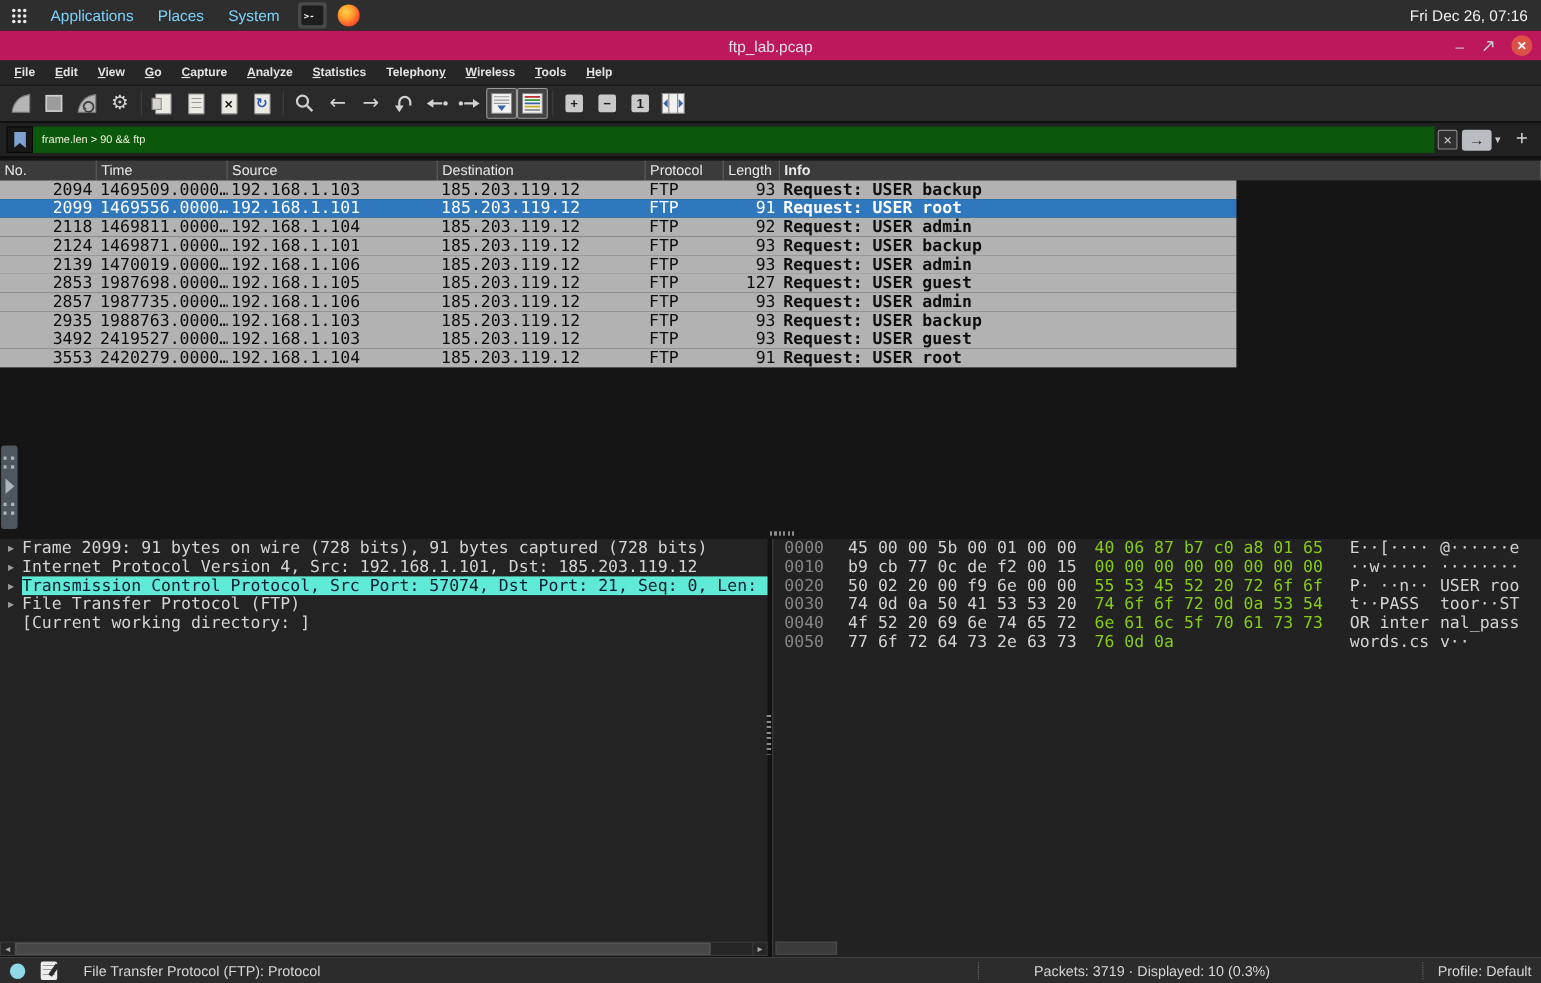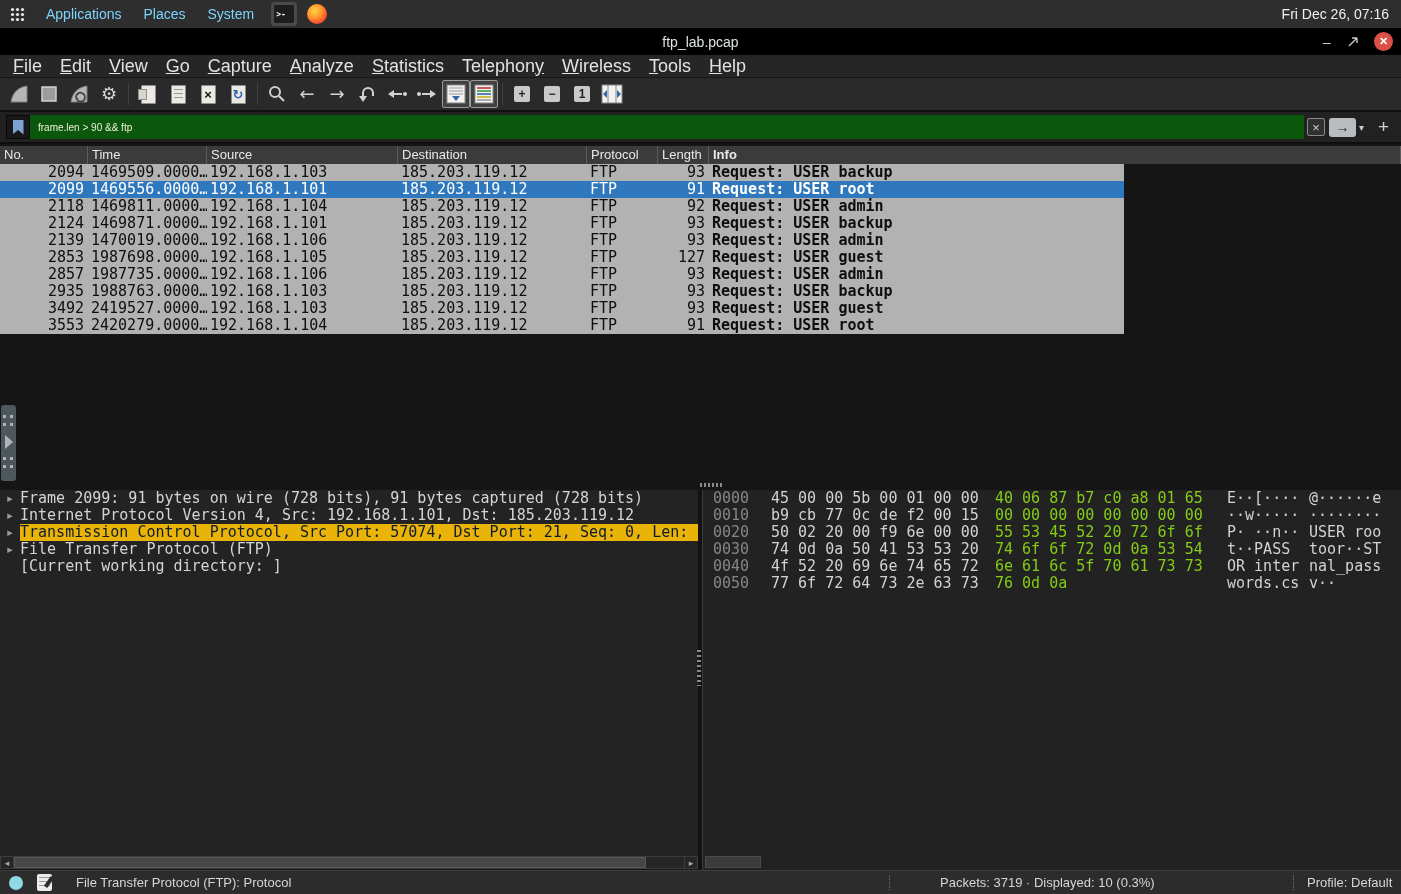--- a/index.html
+++ b/index.html
@@ -14,34 +14,34 @@
   .tb-item { padding:0 11px; color:#7dd3fc; cursor:default; }
   .term-wrap { width:26px; height:24px; background:#4a4a4a; border-radius:3px; margin-left:6px;
                display:flex; align-items:center; justify-content:center; }
   .term-ico { width:20px; height:18px; background:#1d1d1d; border-radius:2px; color:#fff;
               font:bold 8px "DejaVu Sans Mono", monospace; display:flex; align-items:center; padding-left:2px; }
   .ffx { width:20px; height:20px; border-radius:50%; margin-left:10px;
          background:radial-gradient(circle at 38% 35%, #ffd24a 0%, #ff9a2a 38%, #ff5f2e 62%, #b63324 100%); }
   .clock { margin-left:auto; padding-right:12px; font-size:14px; color:#f0f0f0; }
 
   
-  .titlebar { position:absolute; left:0; top:28px; width:1401px; height:27px; background:#000000;
+  .titlebar { position:absolute; left:0; top:28px; width:1401px; height:27px; background:#be185d;
               display:flex; align-items:center; justify-content:center; }
   .wtitle { color:#dde2e4; font-size:14px; }
   .wc { position:absolute; top:4px; width:20px; height:20px; display:flex; align-items:center;
         justify-content:center; color:#c6cbce; font-size:14px; }
   .wc.min { right:64px; }
   .wc.res { right:38px; }
   .wc.close { right:8px; width:19px; height:19px; border-radius:50%; background:#dd5047; color:#fff;
               font-size:11px; font-weight:bold; }
 
   
   .menubar { position:absolute; left:0; top:55px; width:1401px; height:23px; background:#262626;
-             display:flex; align-items:center; font-size:18px; color:#e2e2e2; padding-left:4px;
-             border-bottom:1px solid #161616; }
+             display:flex; align-items:center; font-size:11px; color:#e2e2e2; padding-left:4px;
+             border-bottom:1px solid #161616;font-weight:bold; }
   .menu-item { padding:0 9px; }
 
   
   .toolbar { position:absolute; left:0; top:78px; width:1401px; height:34px; background:#2a2a2a;
              display:flex; align-items:center; padding-left:4px; border-bottom:2px solid #101010; }
   .tbtn { width:30px; height:28px; display:flex; align-items:center; justify-content:center;
           color:#d2d2d2; }
   .tsep { width:1px; height:22px; background:#414141; margin:0 4px; }
   .glyph18 { font-size:18px; line-height:1; font-family:"DejaVu Sans", sans-serif; }
   .doc { position:relative; width:15px; height:19px; background:#ece9e2; border:1px solid #8f8f8f;
@@ -89,21 +89,21 @@
   .prow.sel { background:#3078bd; color:#fdfdfd; }
   .lefthandle { position:absolute; left:1px; top:241px; width:15px; height:76px; background:#4e575e;
                 border-radius:3px; display:flex; align-items:center; justify-content:center; }
 
   
   .details { position:absolute; left:0; top:490px; width:698px; height:366px; background:#232323; overflow:hidden; }
   .dline { display:flex; height:17px; font:15px/17px "DejaVu Sans Mono", monospace; color:#d4d4d4; white-space:pre; }
   .tri { width:20px; text-align:center; color:#9c9c9c; font-size:11px; line-height:17px;
          font-family:"DejaVu Sans", sans-serif; flex:0 0 20px; }
   .dtext { flex:1; overflow:hidden; }
-  .dtext.dsel { background:#eab308; color:#0c1c30; }
+  .dtext.dsel { background:#5eead4; color:#0c1c30; }
 
   
   .hsb { position:absolute; left:0; top:856px; width:698px; height:13px; background:#262626;
          border:1px solid #3c3c3c; }
   .hsb .arr { position:absolute; top:0; width:13px; height:11px; color:#a8a8a8; font-size:9px;
               display:flex; align-items:center; justify-content:center; font-family:"DejaVu Sans", sans-serif; }
   .hsb .arr.l { left:0; border-right:1px solid #3c3c3c; }
   .hsb .arr.r { right:0; border-left:1px solid #3c3c3c; }
   .hsb .thumb { position:absolute; left:13px; top:0; width:632px; height:11px; background:#474747;
                 border:1px solid #585858; }

